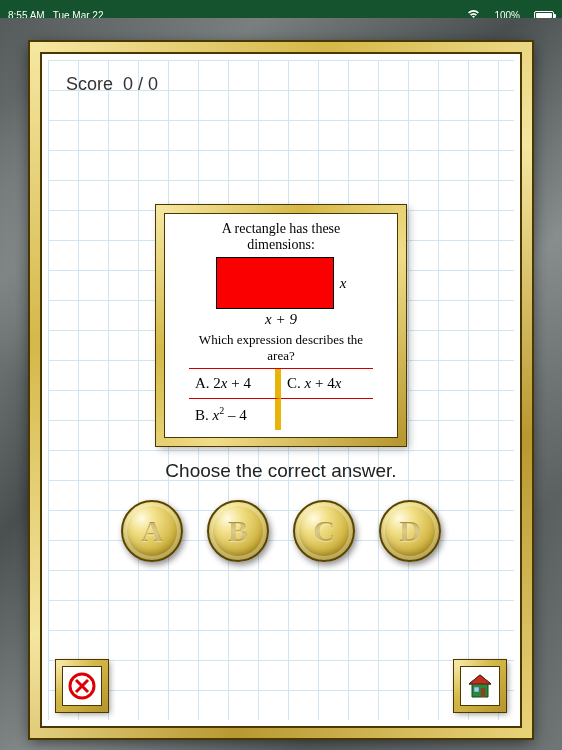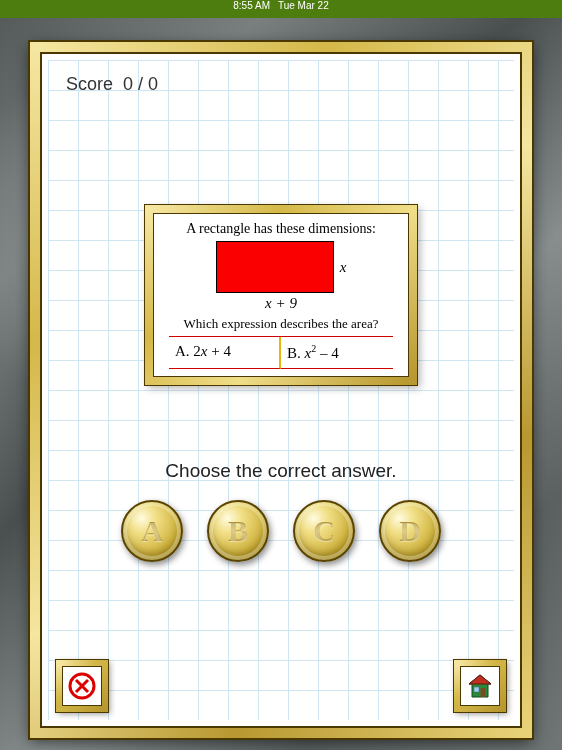--- a/index.html
+++ b/index.html
@@ -6,28 +6,27 @@
   body {
     width: 562px;
     height: 750px;
     background: #000;
     font-family: -apple-system, Helvetica, Arial, sans-serif;
     overflow: hidden;
     position: relative;
   }
   .status-bar {
     height: 30px;
-    background: #4d7c0f;
+    background: #14532d;
     color: #fff;
     font-size: 10px;
     display: flex;
     align-items: center;
     padding: 0 8px;
     justify-content: space-between;
-    flex-direction: column;
   }
   .status-left { display: flex; gap: 8px; }
   .status-right { display: flex; gap: 14px; align-items: center; }
   .marble-bg {
     position: absolute;
     top: 18px; left: 0; right: 0; bottom: 0;
     background:
       radial-gradient(circle at 20% 30%, #8a9090 0%, transparent 25%),
       radial-gradient(circle at 70% 60%, #6a7070 0%, transparent 30%),
       radial-gradient(circle at 40% 80%, #9aa0a0 0%, transparent 20%),
@@ -56,26 +55,26 @@
     justify-content: space-between;
     padding: 14px 18px 0 18px;
     font-size: 18px;
     color: #333;
     font-family: Helvetica, Arial, sans-serif;
   }
   .problem-frame {
     position: absolute;
     top: 145px; left: 50%;
     transform: translateX(-50%);
-    width: 272px;
+    width: 250px;
     border: 8px solid;
     border-image: linear-gradient(135deg, #f5e6a0 0%, #d4b848 30%, #f0dd88 60%, #b89830 100%) 1;
     box-shadow: 0 0 0 1px #4a3800, inset 0 0 0 1px #4a3800, 3px 3px 8px rgba(0,0,0,0.3);
     background: #fff;
-    padding: 8px 16px;
+    padding: 8px 25px;
     font-family: "Times New Roman", serif;
     font-size: 14px;
     color: #000;
   }
   .problem-frame .qtext { text-align: center; margin-bottom: 4px; }
   .rect-wrap { display:flex; flex-direction:column; align-items:center; margin:2px 0 2px 0;}
   .rect-row { display:flex; align-items:center; gap:6px; }
   .red-rect { width: 118px; height: 52px; background: #fa0000; border: 1px solid #000; }
   .dim-x { font-style: italic; font-size: 15px; }
   .dim-bottom { text-align:center; font-style: italic; font-size: 15px; margin-top:2px;}
@@ -84,21 +83,21 @@
     display: grid;
     grid-template-columns: 1fr 1fr;
     border-top: 1px solid #c00;
   }
   .ans-cell {
     padding: 6px 6px;
     font-size: 15px;
     font-family: "Times New Roman", serif;
   }
   .ans-cell:nth-child(1), .ans-cell:nth-child(2) { border-bottom: 1px solid #c00; }
-  .ans-cell:nth-child(1), .ans-cell:nth-child(3) { border-right: 2px solid #eab308; }
+  .ans-cell:nth-child(1), .ans-cell:nth-child(3) { border-right: 6px solid #eab308; }
   .ans-cell sup { font-size: 10px; }
   .ans-cell .it { font-style: italic; }
   .instr {
     position: absolute;
     top: 400px; left: 0; right: 0;
     text-align: center;
     font-size: 19px;
     color: #222;
     font-family: Helvetica, Arial, sans-serif;
   }
@@ -192,20 +191,23 @@
           <span class="dim-x">x</span>
         </div>
         <div class="dim-bottom">x + 9</div>
       </div>
       <div class="qtext2">Which expression describes the area?</div>
       <div class="ans-grid">
         <div class="ans-cell">
           <span>A.</span>&nbsp;<span>2</span><span class="it">x</span><span> + 4</span>
         </div>
         <div class="ans-cell">
+          <span>C.</span>&nbsp;<span class="it">x</span><span> + 4</span><span class="it">x</span>
+        </div>
+        <div class="ans-cell">
           <span>B.</span>&nbsp;<span class="it">x</span><sup>2</sup><span> – 4</span>
         </div>
       </div>
     </div>
 
     <div class="instr">Choose the correct answer.</div>
 
     <div class="btn-row">
       <div class="gold-btn">
           <span>A</span>

